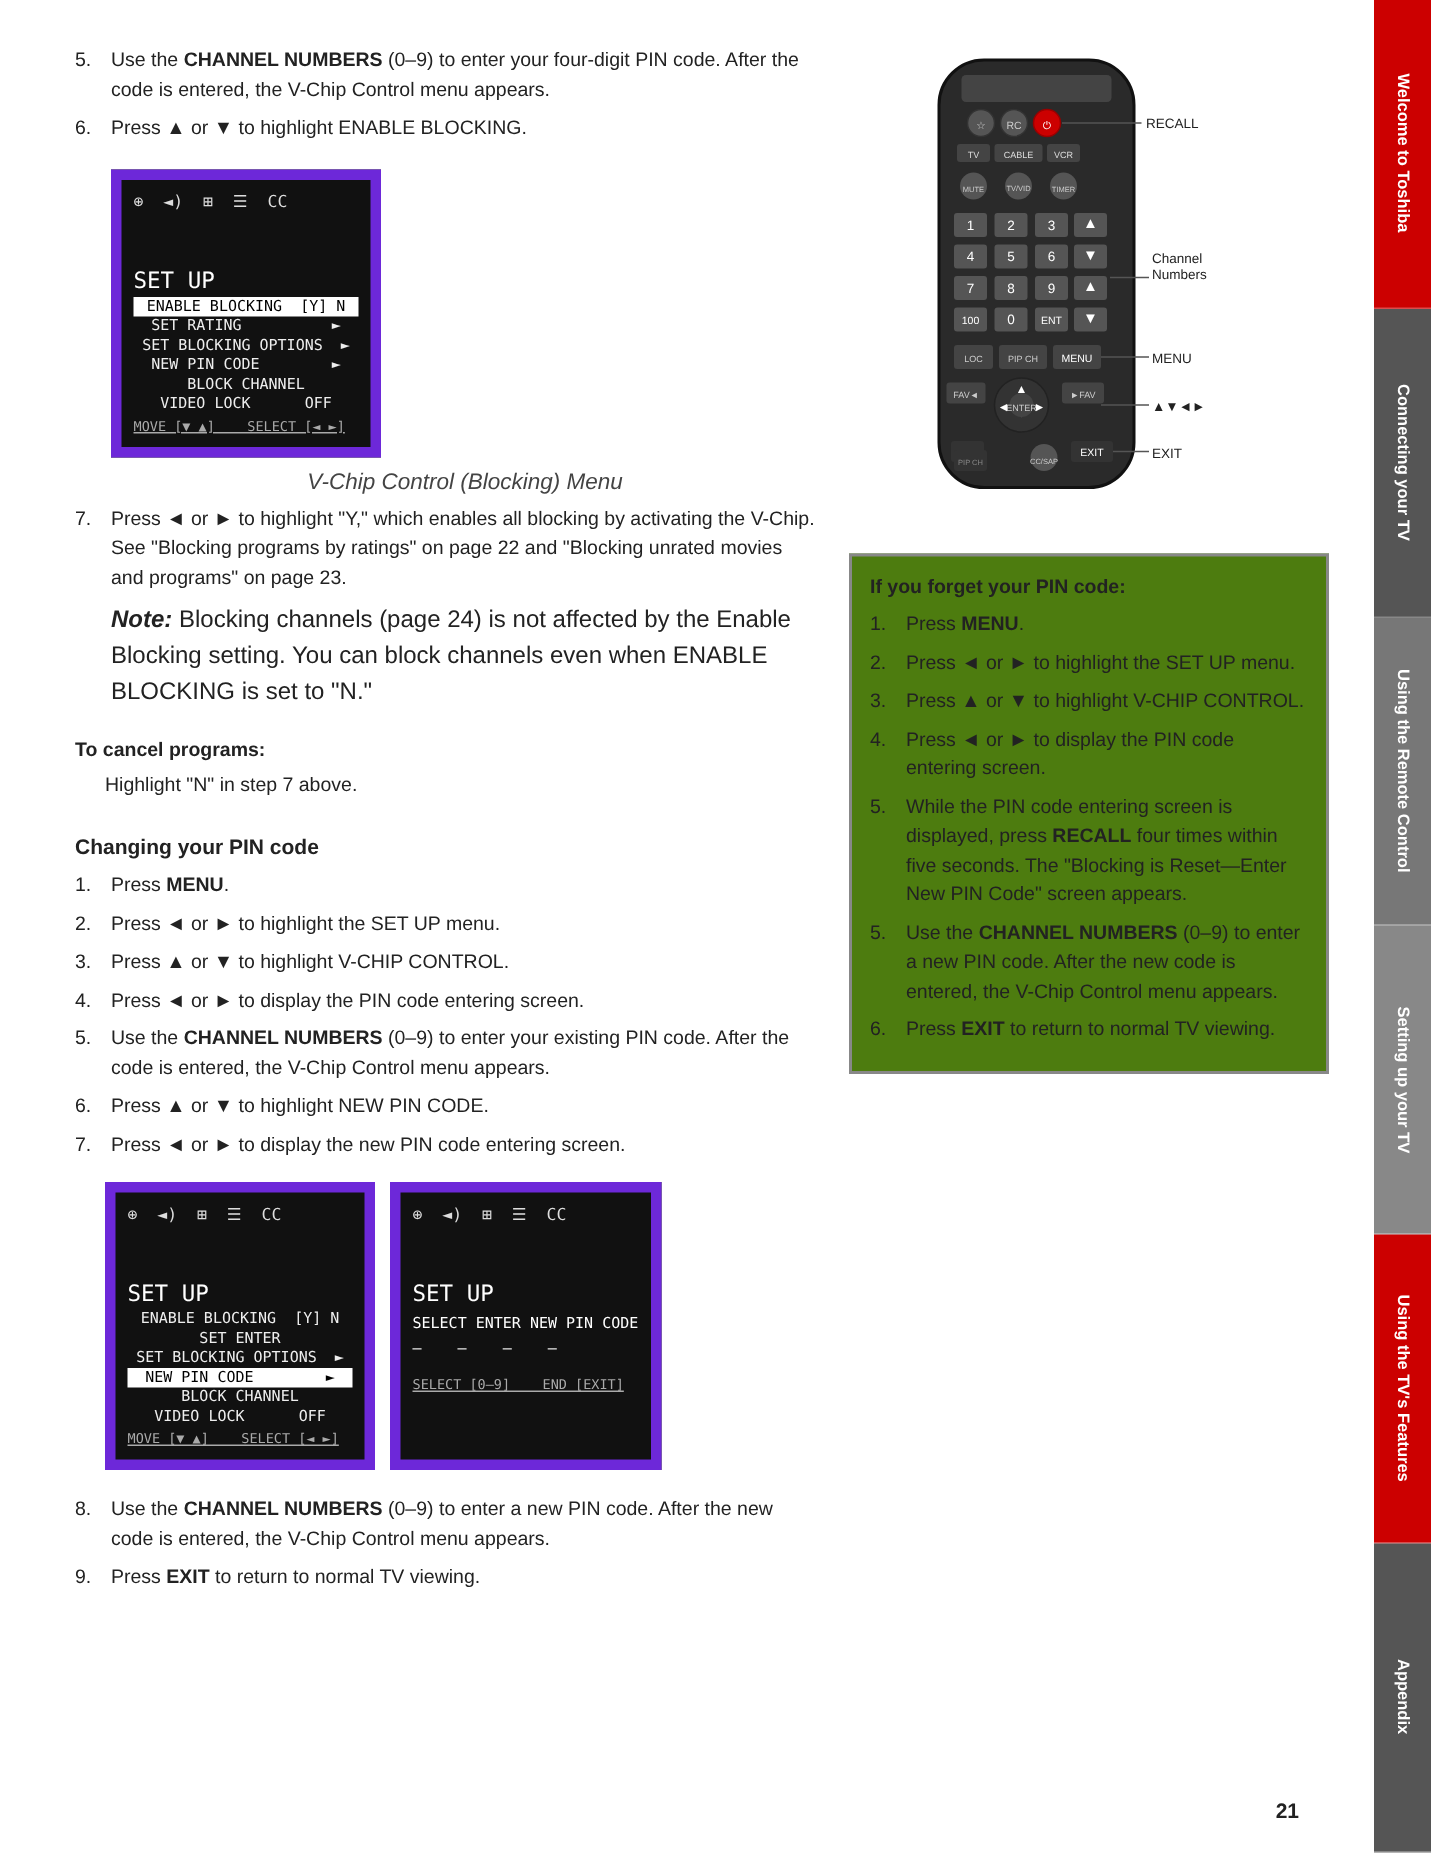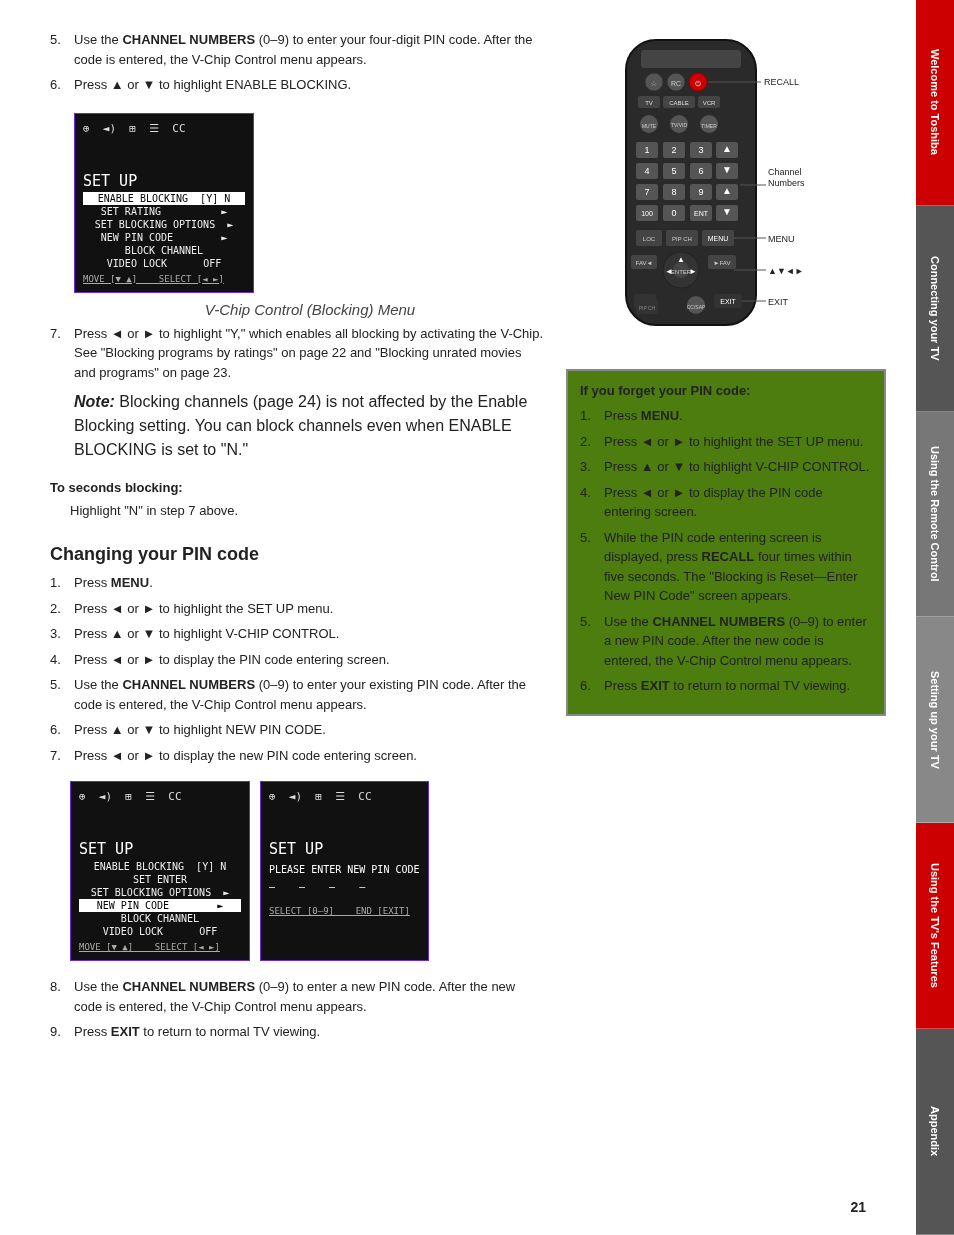--- a/index.html
+++ b/index.html
@@ -94,21 +94,21 @@
     .step-num { flex-shrink: 0; min-width: 18px; }
 
     .section-header {
       font-weight: bold;
       margin-bottom: 8px;
       margin-top: 10px;
     }
 
     
     .menu-box {
-      border: 1px solid #6d28d9;
+      border: 7px solid #6d28d9;
       background: #111;
       color: #eee;
       font-family: monospace;
       font-size: 10px;
       padding: 8px;
       margin: 8px 0;
       display: inline-block;
       min-width: 180px;
     }
     .menu-box .menu-title {
@@ -175,21 +175,21 @@
       margin-top: 10px;
       background: #4d7c0f;
     }
     .pin-forget-box .box-title {
       font-weight: bold;
       font-size: 13px;
       margin-bottom: 8px;
     }
 
     .changing-pin-section { margin-top: 14px; }
-    .changing-pin-header { font-weight: bold; font-size: 18px; margin-bottom: 8px; margin-top: 26px; }
+    .changing-pin-header { font-weight: bold; font-size: 14px; margin-bottom: 8px; margin-top: 26px; }
 
     .indented { padding-left: 20px; }
   </style>
 </head>
 <body>
 
 <div class="side-tabs">
   <div class="side-tab">
     <span>Welcome to Toshiba</span>
   </div>
@@ -244,21 +244,21 @@
         <span class="step-num">7.</span>
         <div>
           <span>Press <span class="bold">◄</span> or <span class="bold">►</span> to highlight "Y," which enables all blocking by activating the V-Chip. See "Blocking programs by ratings" on page 22 and "Blocking unrated movies and programs" on page 23.</span>
           <div class="note-box">
             <span class="note-label">Note:</span> Blocking channels (page 24) is not affected by the Enable Blocking setting. You can block channels even when ENABLE BLOCKING is set to "N."
           </div>
         </div>
       </div>
 
       <div class="cancel-section">
-        <div class="section-header">To seconds blocking:</div>
+        <div class="section-header">To cancel programs:</div>
         <div class="indented">Highlight "N" in step 7 above.</div>
       </div>
 
       <div class="changing-pin-section">
         <div class="changing-pin-header">Changing your PIN code</div>
 
         <div class="step-item">
           <span class="step-num">1.</span>
           <span>Press <span class="bold">MENU</span>.</span>
         </div>
@@ -295,21 +295,21 @@
             <div class="menu-item">SET ENTER</div>
             <div class="menu-item">SET BLOCKING OPTIONS &nbsp;►</div>
             <div class="menu-item selected">NEW PIN CODE &nbsp;&nbsp;&nbsp;&nbsp;&nbsp;&nbsp;&nbsp;►</div>
             <div class="menu-item">BLOCK CHANNEL</div>
             <div class="menu-item">VIDEO LOCK &nbsp;&nbsp;&nbsp;&nbsp;&nbsp;OFF</div>
             <div class="menu-footer">MOVE [▼ ▲] &nbsp;&nbsp; SELECT [◄ ►]</div>
           </div>
           <div class="menu-box" style="background:#111; min-width:165px;">
             <div class="menu-icons">⊕ &nbsp;◄) &nbsp;⊞ &nbsp;☰ &nbsp;CC</div>
             <div class="menu-title">SET UP</div>
-            <div style="color:#fff; font-size:10px; margin: 6px 0 4px 0; white-space:nowrap;">PLEASE ENTER NEW PIN CODE</div>
+            <div style="color:#fff; font-size:10px; margin: 6px 0 4px 0; white-space:nowrap;">SELECT ENTER NEW PIN CODE</div>
             <div style="color:#fff; letter-spacing:4px; margin: 6px 0;">– &nbsp;– &nbsp;– &nbsp;–</div>
             <div style="margin-top: 14px;"></div>
             <div class="menu-footer">SELECT [0–9] &nbsp;&nbsp; END [EXIT]</div>
           </div>
         </div>
 
         <div class="step-item" style="margin-top:6px;">
           <span class="step-num">8.</span>
           <span>Use the <span class="bold">CHANNEL NUMBERS</span> (0–9) to enter a new PIN code. After the new code is entered, the V-Chip Control menu appears.</span>
         </div>

